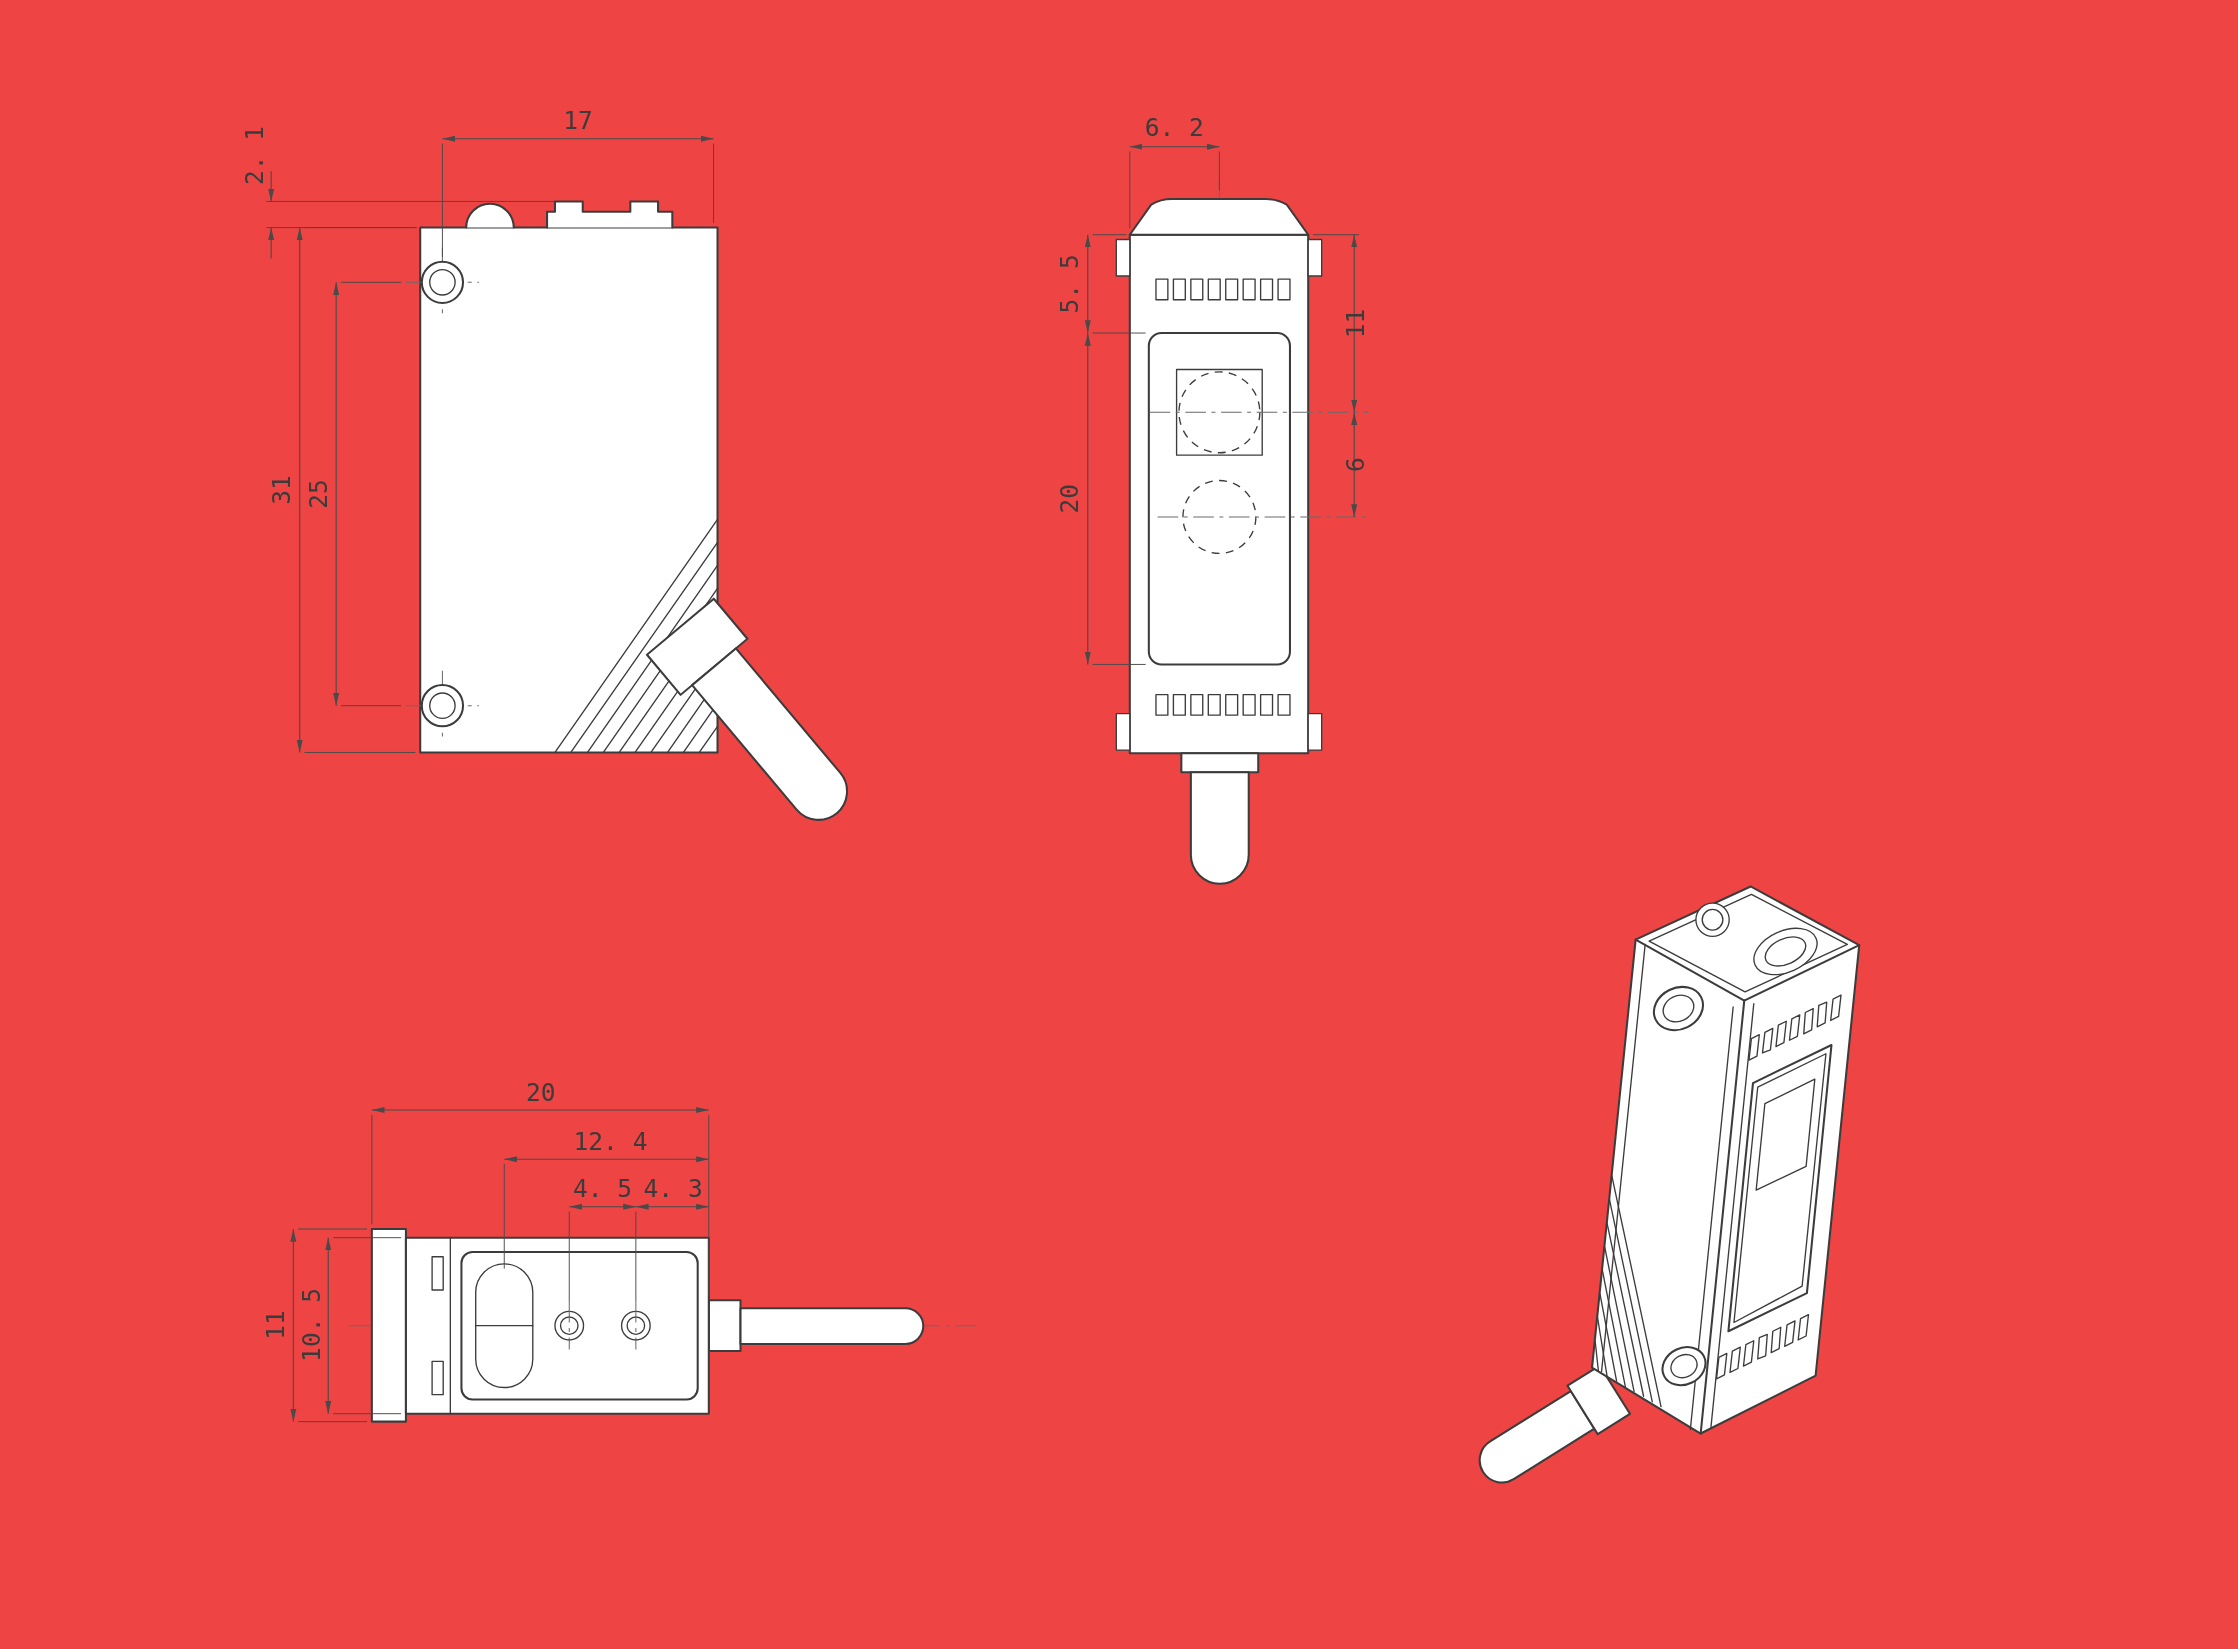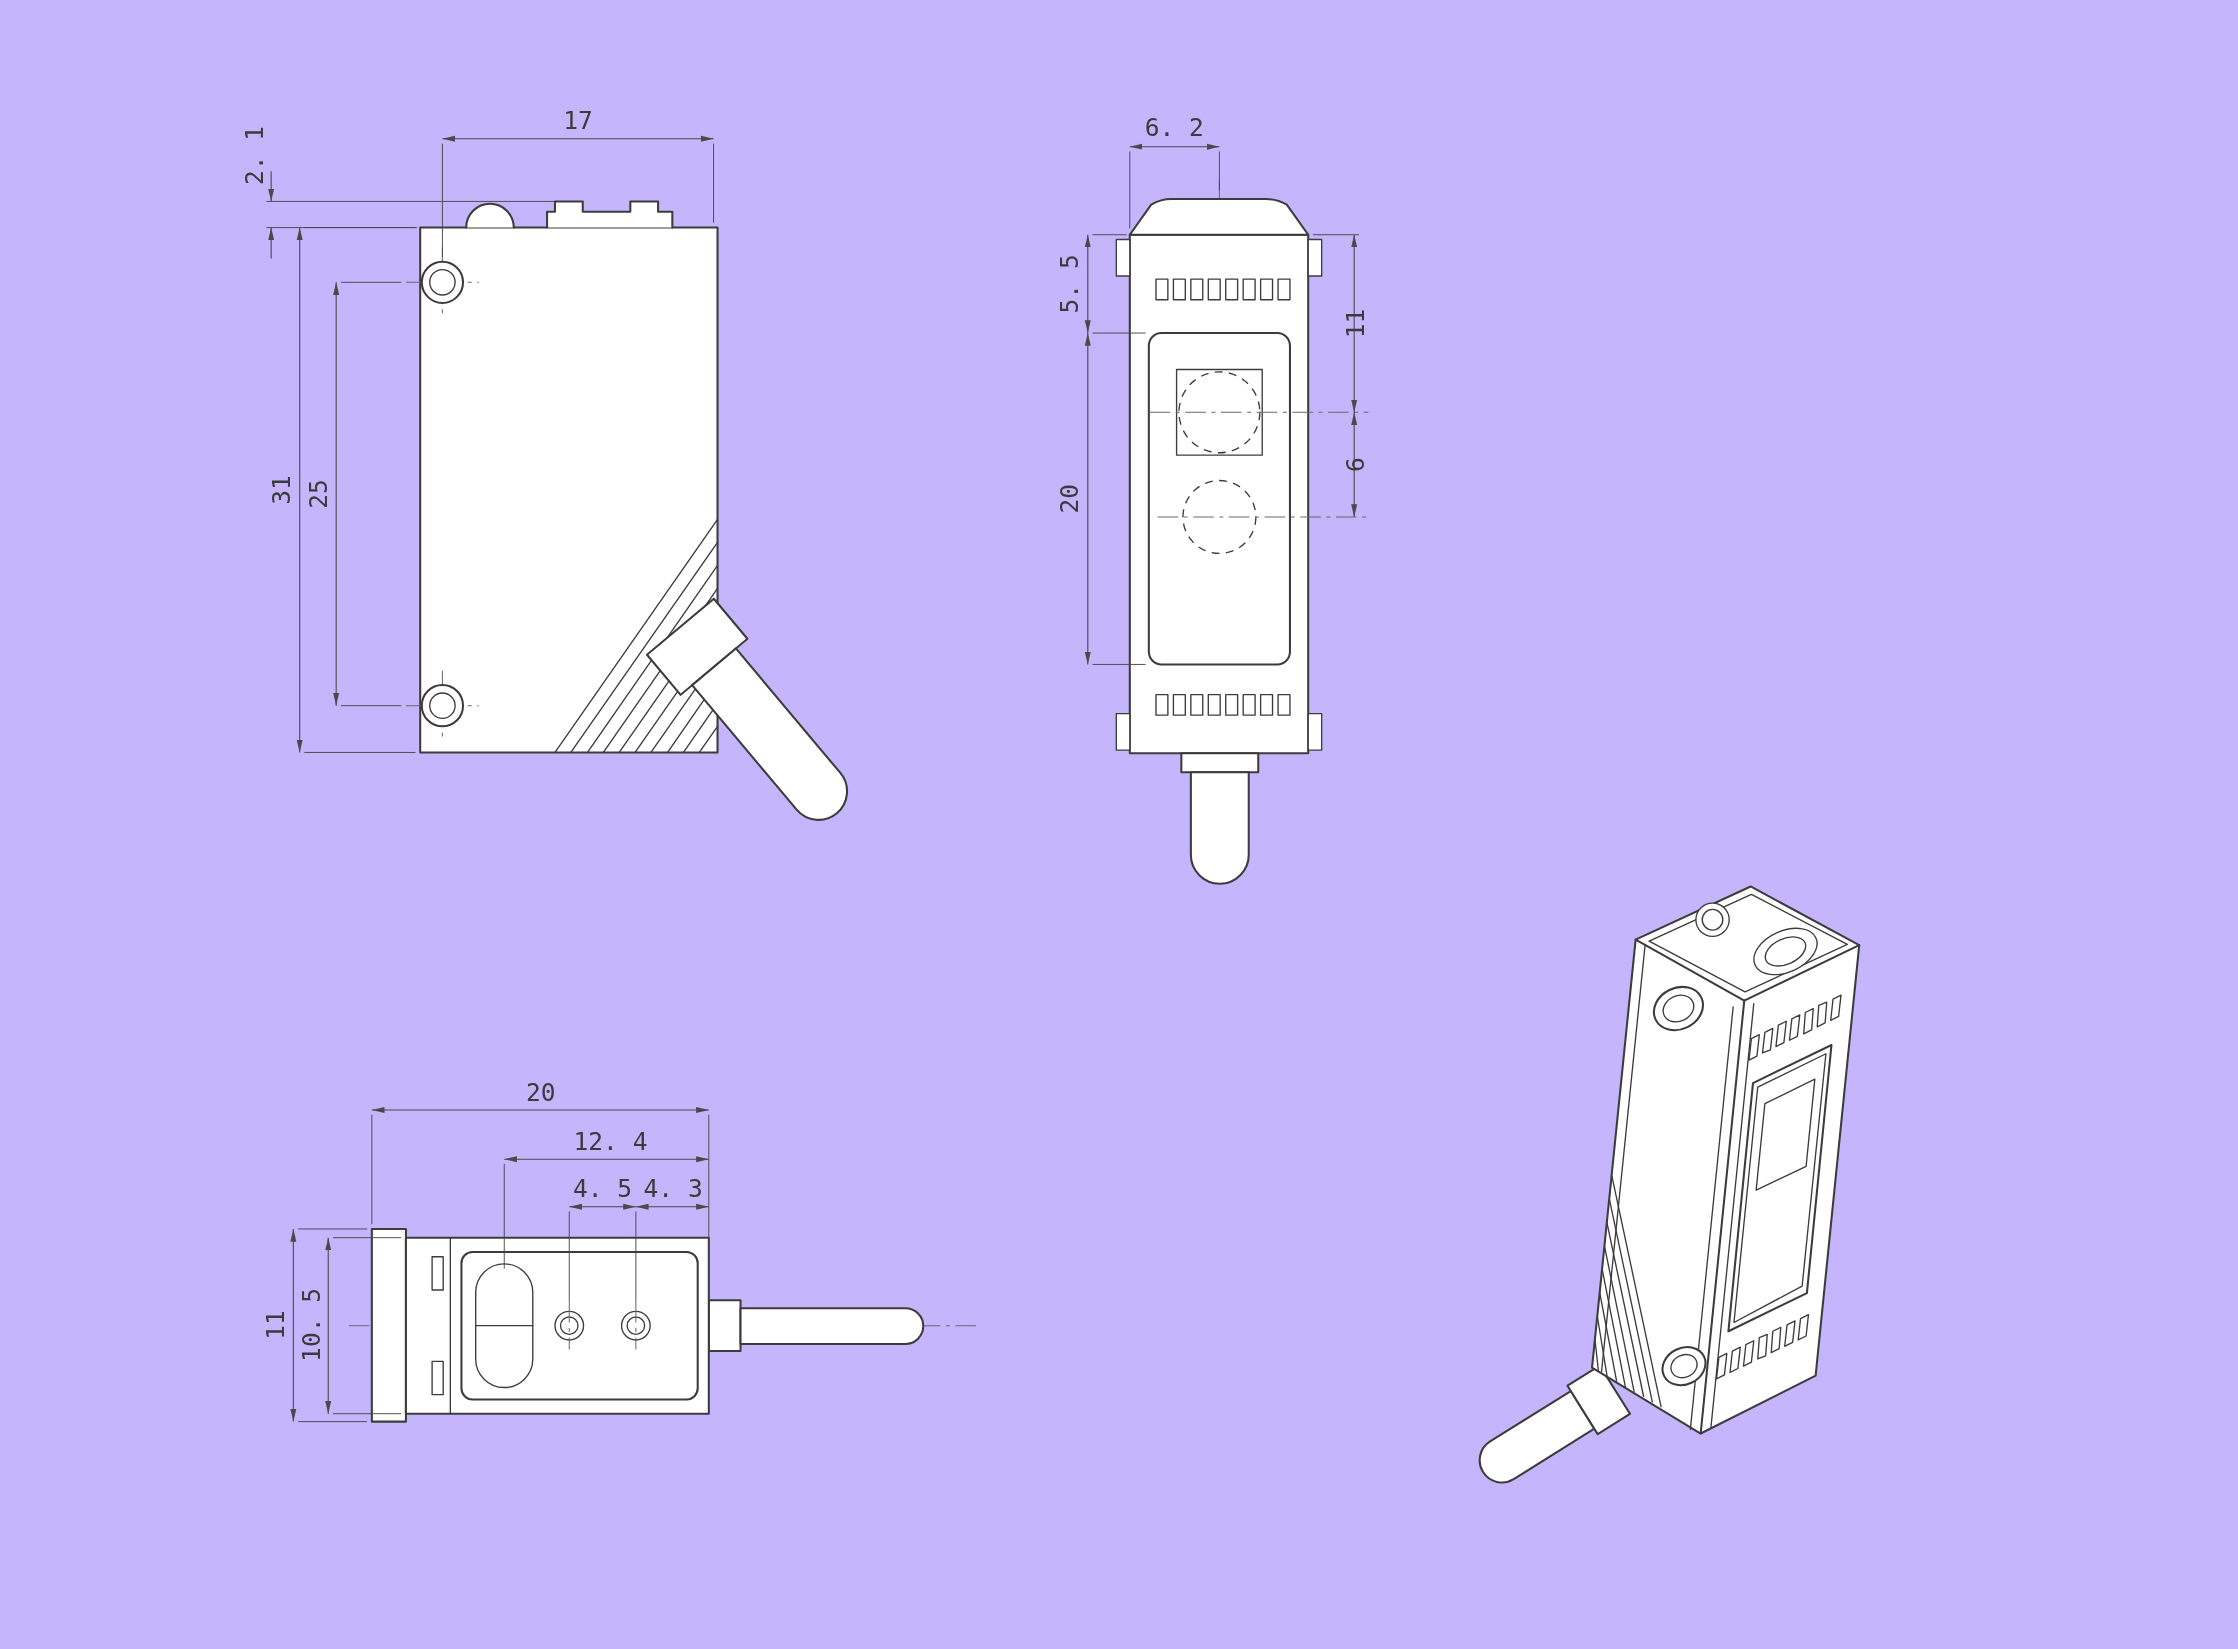--- a/index.html
+++ b/index.html
@@ -1,16 +1,16 @@
 <!DOCTYPE html>
 <html style="font-size:12.7px"><head>
 <meta charset="utf-8">
 <style>
   html,body{margin:0;padding:0;background:#ffffff;}
-  .page{width:2239px;height:1650px;position:relative;background:#c4b5fd;overflow:hidden;}
+  .page{width:2239px;height:1650px;position:relative;background:#ef4444;overflow:hidden;}
   svg{display:block;}
   .olf{fill:#ffffff;stroke:#3c3c3c;stroke-width:2.6;stroke-linejoin:round;stroke-linecap:round;}
   .ol{fill:none;stroke:#3c3c3c;stroke-width:2.6;stroke-linejoin:round;stroke-linecap:round;}
   .thin{fill:none;stroke:#3c3c3c;stroke-width:1.7;stroke-linejoin:round;stroke-linecap:round;}
   .thinf{fill:#ffffff;stroke:#3c3c3c;stroke-width:1.7;stroke-linejoin:round;}
   .dash{fill:none;stroke:#3c3c3c;stroke-width:1.7;stroke-dasharray:10 8;}
   .cl{fill:none;stroke:#6a6a6a;stroke-width:1.3;stroke-dasharray:26 7 5 7;}
   .dim{fill:none;stroke:#4a4a4a;stroke-width:1.4;}
   .ext{fill:none;stroke:#4a4a4a;stroke-width:1.2;}
   text.dimtext{font-family:"DejaVu Sans Mono","Liberation Mono",monospace;font-size:31px;fill:#3b3b3b;text-anchor:middle;}

